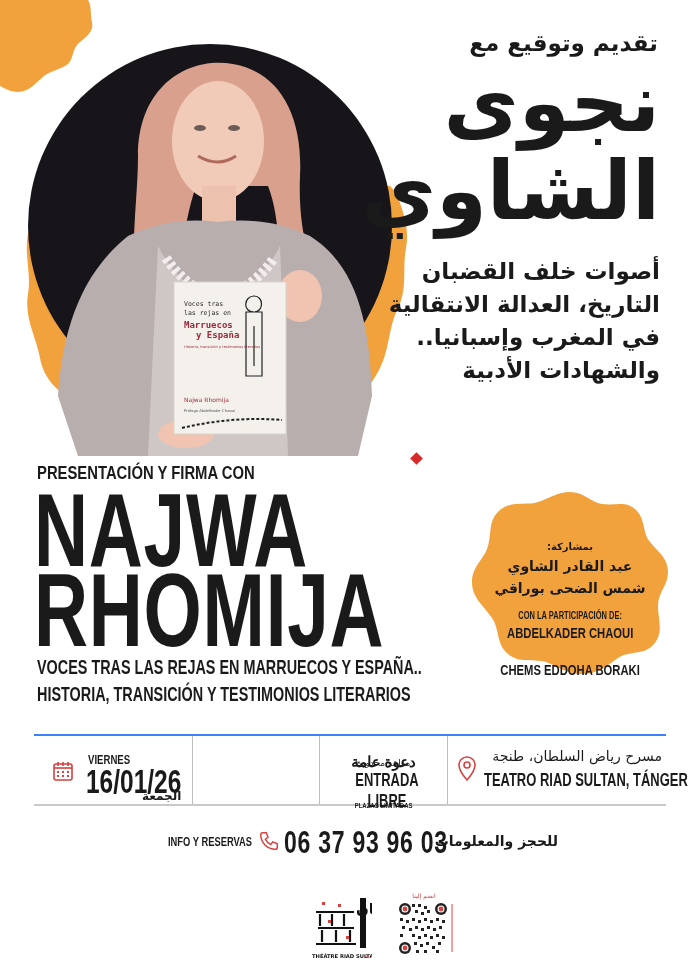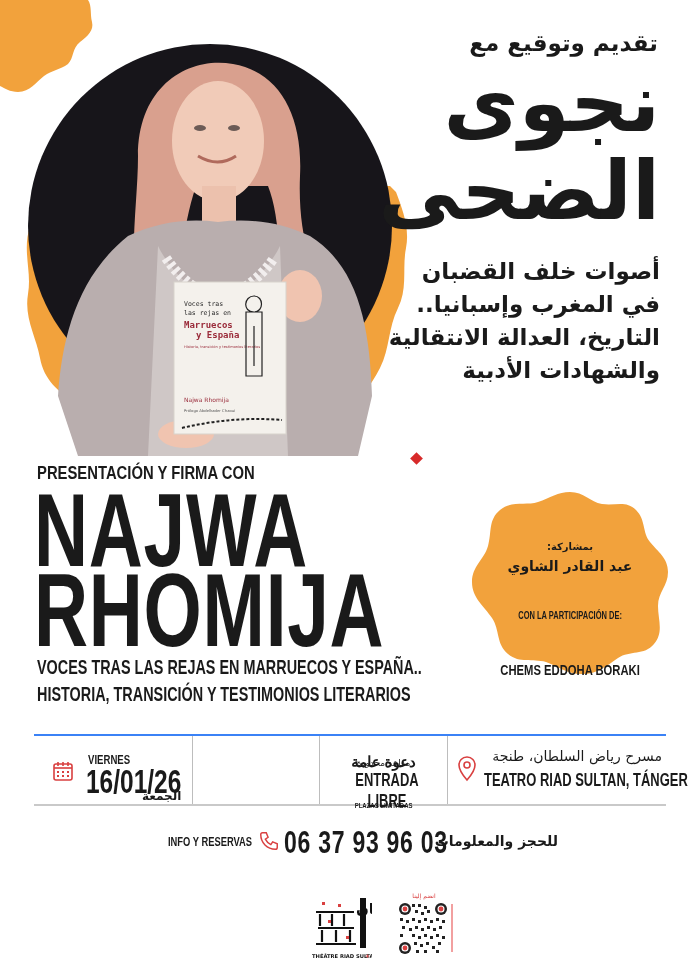--- a/index.html
+++ b/index.html
@@ -94,41 +94,43 @@
     <text x="166" y="376" font-family="DejaVu Sans, sans-serif" font-size="3.8" fill="#555">Prólogo Abdelkader Chaoui</text>
     <path d="M236 260 c-10 0 -12 16 0 16 c10 0 10 -16 0 -16 M228 276 v64 h16 v-64 Z M236 290 v40" stroke="#222" stroke-width="1.2" fill="none"></path>
     <path d="M164 392 q50 -12 100 -8" stroke="#222" stroke-width="2" fill="none" stroke-dasharray="3 2"></path>
   </g>
 </svg>
 
 <div id="red-diamond" class="abs"></div>
 
 <div id="ar-intro" class="abs ar">تقديم وتوقيع مع</div>
 <div id="ar-name1" class="abs ar">نجوى</div>
-<div id="ar-name2" class="abs ar">الضحى</div>
+<div id="ar-name2" class="abs ar">الشاوي</div>
 <div id="ar-book" class="abs ar">
   <div>أصوات خلف القضبان</div>
+  <div>التاريخ، العدالة الانتقالية</div>
   <div>في المغرب وإسبانيا..</div>
-  <div>التاريخ، العدالة الانتقالية</div>
   <div>والشهادات الأدبية</div>
 </div>
 
 <div id="es-intro" class="abs cond">PRESENTACIÓN Y FIRMA CON</div>
 <div id="es-name1" class="abs cond">NAJWA</div>
 <div id="es-name2" class="abs cond">RHOMIJA</div>
 <div id="es-book1" class="abs cond">VOCES TRAS LAS REJAS EN MARRUECOS Y ESPAÑA..</div>
 <div id="es-book2" class="abs cond">HISTORIA, TRANSICIÓN Y TESTIMONIOS LITERARIOS</div>
 
 <svg id="badge" class="abs" viewBox="0 0 200 188">
   <path d="M100 4 C114 4 120 14 132 16 C146 18 156 12 166 22 C176 32 172 44 180 54 C188 64 198 70 198 84 C198 98 188 104 188 118 C188 132 194 144 184 156 C174 168 160 162 148 170 C136 178 128 186 112 186 C96 186 88 178 76 174 C62 170 50 176 38 166 C26 156 30 142 22 130 C14 118 2 110 2 94 C2 78 14 72 18 58 C22 44 18 32 30 22 C42 12 56 18 68 14 C80 10 88 4 100 4 Z" fill="#f2a23c"></path>
 </svg>
 <div id="badge-text" class="abs">
   <div class="b-ar-label">بمشاركة:</div>
   <div class="b-ar-name" style="top:70px;">عبد القادر الشاوي</div>
+  <div class="b-ar-name" style="top:92px;">شمس الضحى بوراقي</div>
   <div class="b-es-label"><span>CON LA PARTICIPACIÓN DE:</span></div>
+  <div class="b-es-name" style="top:136px;"><span>ABDELKADER CHAOUI</span></div>
   <div class="b-es-name" style="top:173px;"><span>CHEMS EDDOHA BORAKI</span></div>
 </div>
 
 <div id="info-table" class="abs">
 
   <div class="cell" style="left:0; width:158px;">
     <svg class="ico" style="left:18px; top:24px;" width="22" height="22" viewBox="0 0 22 22">
       <rect x="2" y="4" width="18" height="16" rx="2" fill="none" stroke="#d94040" stroke-width="1.6"></rect>
       <line x1="2" y1="8" x2="20" y2="8" stroke="#d94040" stroke-width="1.6"></line>
       <line x1="6" y1="2" x2="6" y2="6" stroke="#d94040" stroke-width="1.6"></line>

